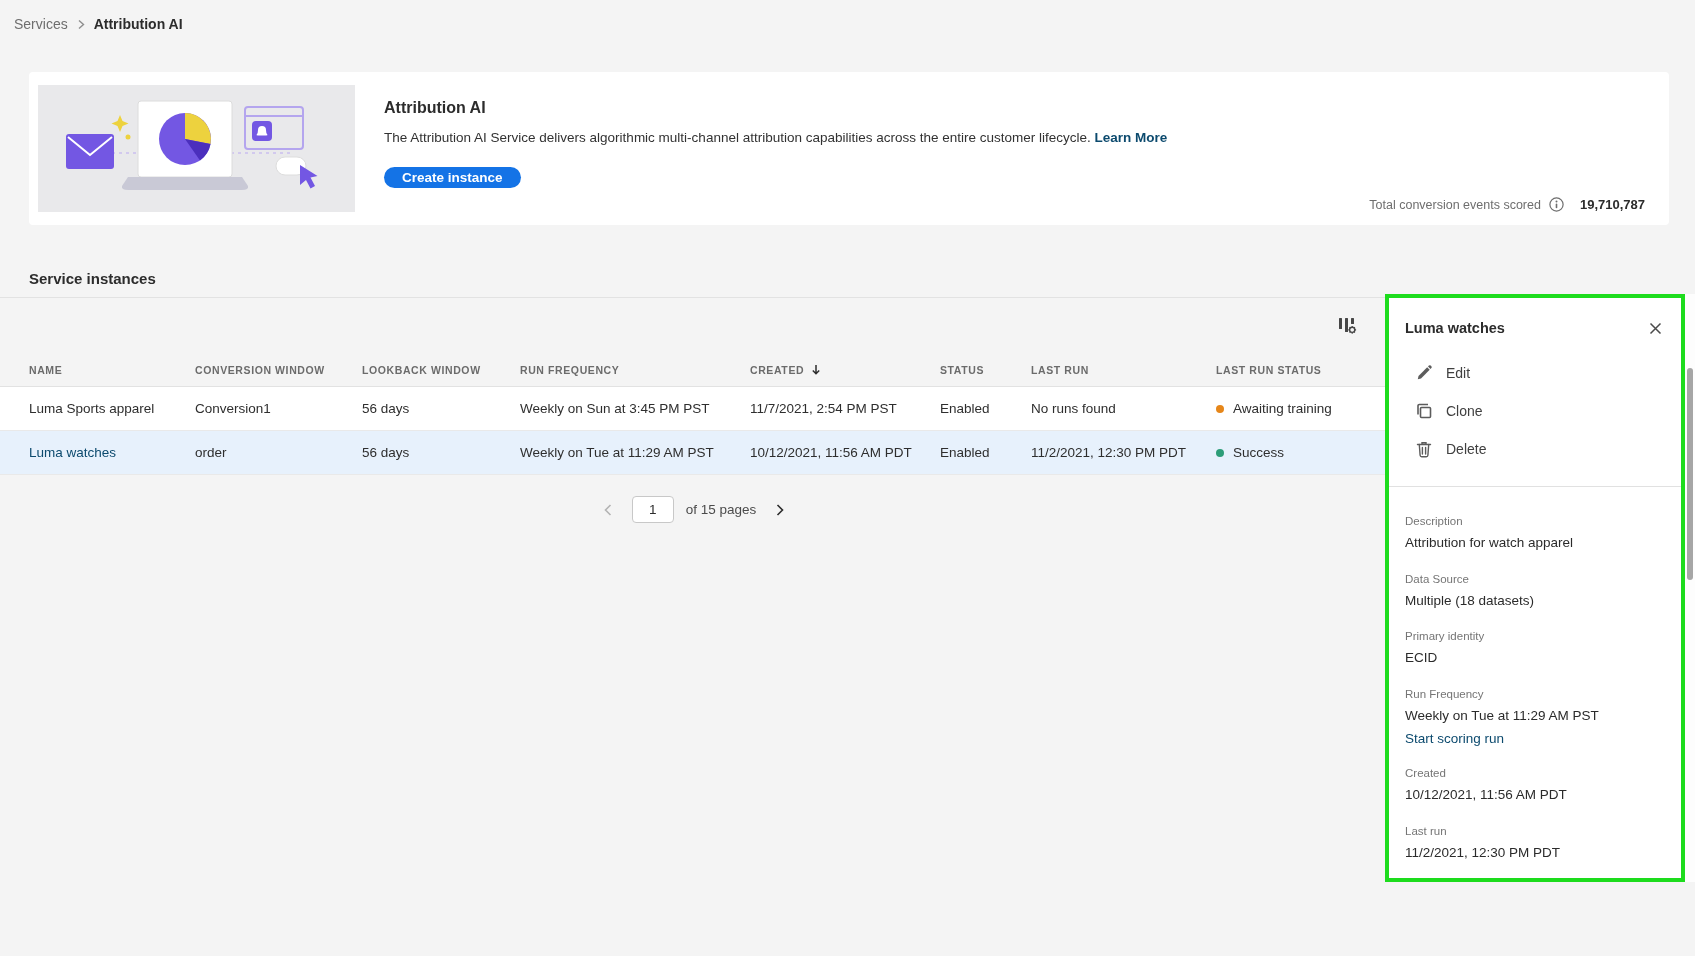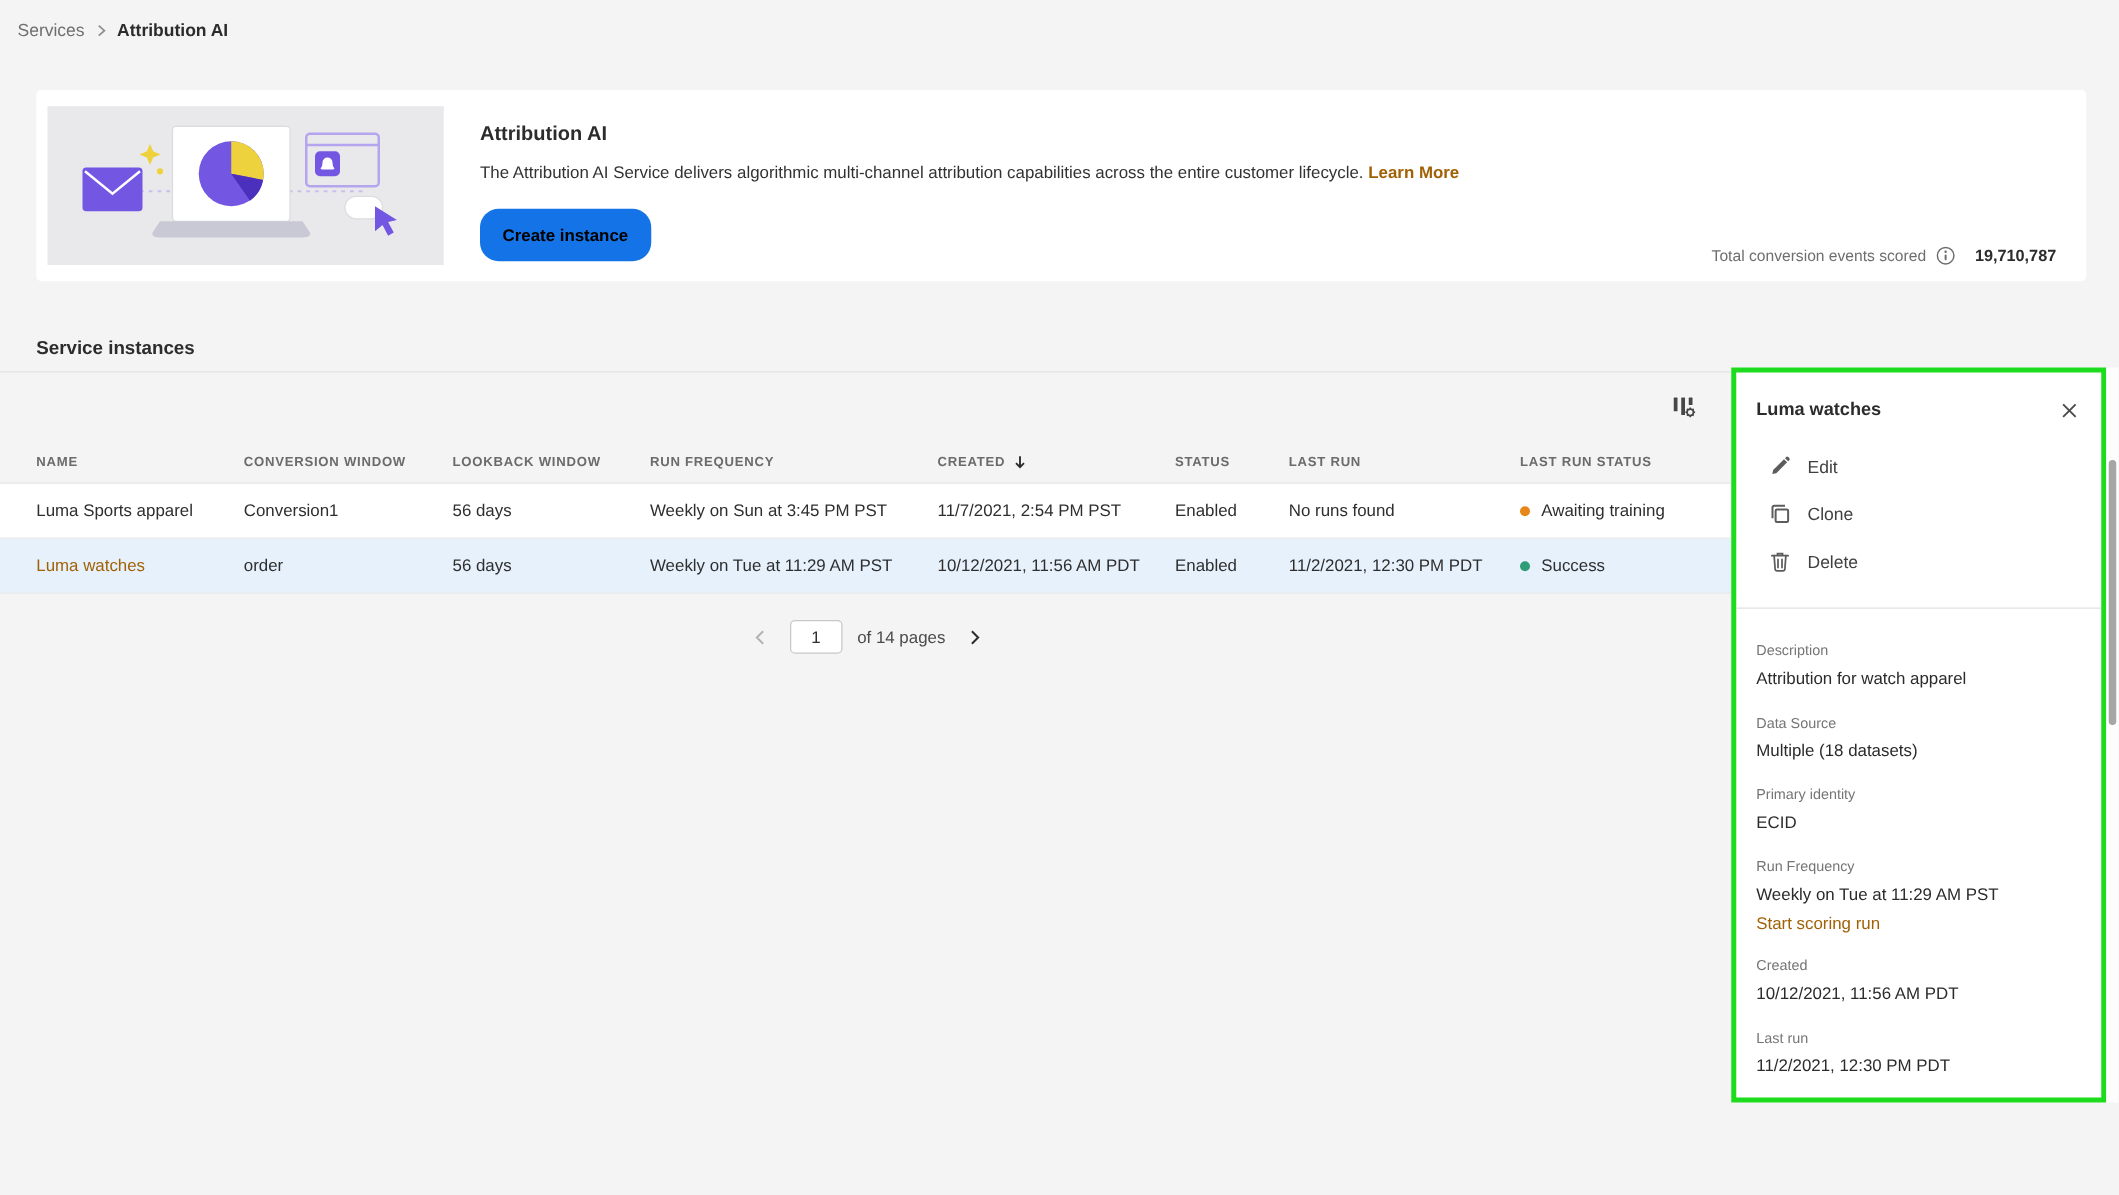--- a/index.html
+++ b/index.html
@@ -2,38 +2,38 @@
 <html><head>
 <meta charset="utf-8">
 <style>
   * { box-sizing: border-box; }
   html,body { margin:0; padding:0; }
   body {
     width:1695px; height:956px; position:relative; overflow:hidden;
     background:#f4f4f4; color:#2c2c2c;
     font-family:"Liberation Sans", sans-serif; font-size:14px;
   }
-  .link { color:#a16207; cursor:pointer; }
+  .link { color:#0c4a6e; cursor:pointer; }
 
   
   .breadcrumb { position:absolute; top:16px; left:14px; display:flex; align-items:center; gap:9px; font-size:14px; }
   .bc-root { color:#6e6e6e; cursor:pointer; }
   .bc-current { font-weight:bold; color:#2c2c2c; }
   .bc-sep { display:flex; align-items:center; }
 
   
   .hero-card { position:absolute; left:29px; top:72px; width:1640px; height:153px; background:#ffffff; border-radius:4px; }
   .hero-illu { position:absolute; left:9px; top:13px; width:317px; height:127px; background:#e9e9eb; }
   .hero-text { position:absolute; left:355px; top:27px; width:900px; }
   .hero-title { font-size:16px; font-weight:bold; margin:0 0 13px 0; }
   .hero-desc { font-size:13.5px; color:#323232; }
   .hero-desc .link { font-weight:bold; }
   .create-btn {
-    position:absolute; left:355px; top:95px; height:42px; padding:0 18px;
-    background:#1473e6; color:#000000; border:none; border-radius:15px;
+    position:absolute; left:355px; top:95px; height:21px; padding:0 18px;
+    background:#1473e6; color:#ffffff; border:none; border-radius:15px;
     font-size:13.5px; font-weight:bold; font-family:"Liberation Sans",sans-serif; cursor:pointer;
   }
   .total-line { position:absolute; right:24px; bottom:13px; display:flex; align-items:center; gap:8px; }
   .total-label { font-size:12.5px; color:#6e6e6e; }
   .total-value { font-size:13px; font-weight:bold; color:#2c2c2c; margin-left:8px; }
 
   
   .section-title { position:absolute; left:29px; top:270px; font-size:15px; font-weight:bold; }
 
   
@@ -205,21 +205,21 @@
   </div>
 </div>
 
 <div class="pagination">
   <span class="pg-btn">
     <svg width="10" height="14" viewBox="0 0 10 14">
         <polyline points="7.5,2 2.5,7 7.5,12" fill="none" stroke="#b3b3b3" stroke-width="1.6"></polyline>
       </svg>
   </span>
   <input class="page-input" value="1" style="">
-  <span>of 14 pages</span>
+  <span>of 15 pages</span>
   <span class="pg-btn">
     <svg width="10" height="14" viewBox="0 0 10 14">
         <polyline points="2.5,2 7.5,7 2.5,12" fill="none" stroke="#2c2c2c" stroke-width="1.6"></polyline>
       </svg>
   </span>
 </div>
 
 <div class="panel">
   <div class="panel-title-row">
     <span class="panel-title">Luma watches</span>

